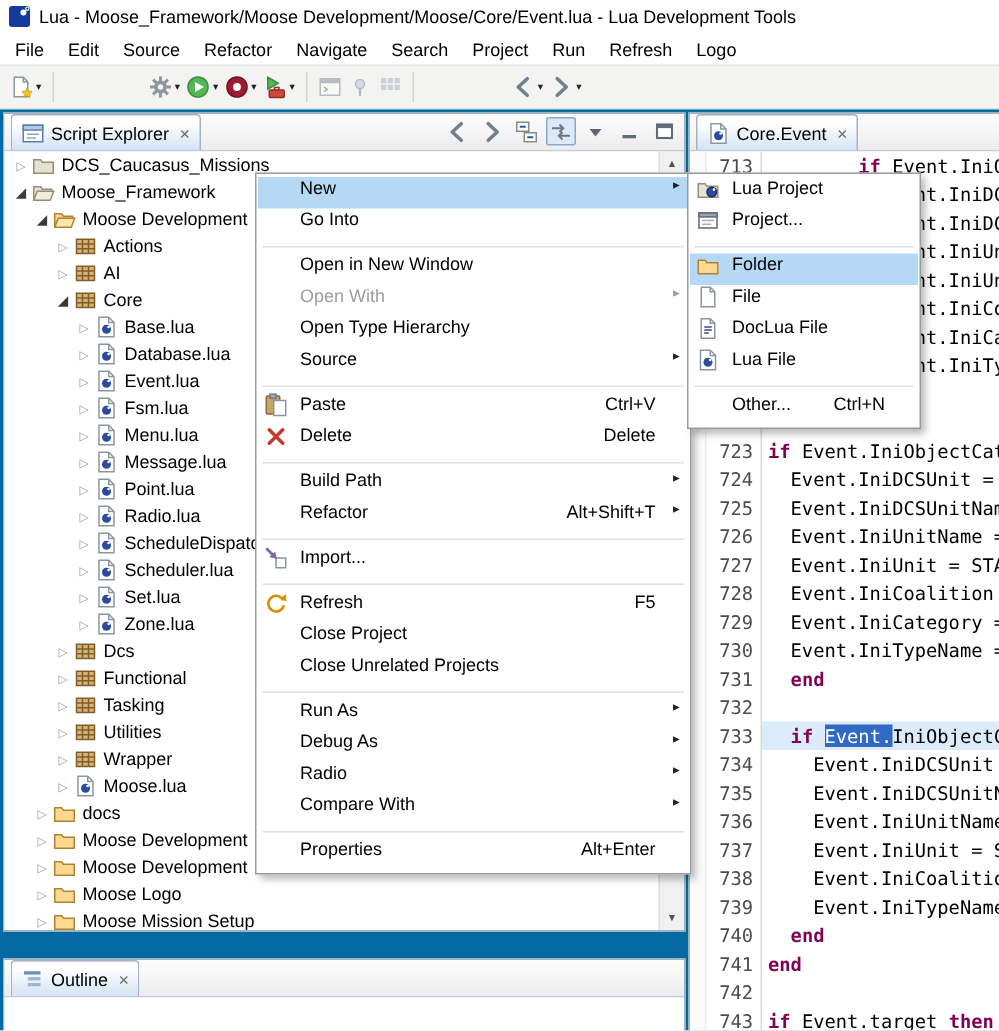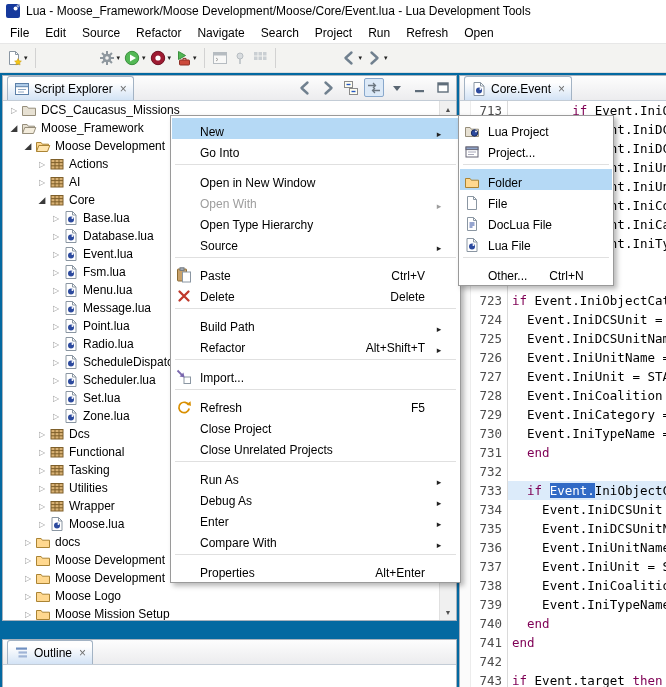--- a/index.html
+++ b/index.html
@@ -43,28 +43,28 @@
   .sdown { position:absolute; bottom:0; left:0; right:0; }
   .sthumb { position:absolute; top:17px; left:1px; right:1px; height:105px; background:#cdcdcd; }
   
   .editor-body { position:absolute; top:25px; left:0; right:0; bottom:0; display:flex; overflow:hidden; background:#fff; }
   .ann-ruler { width:11px; background:#fbfbfb; border-right:1px solid #ececec; }
   .ruler { width:37px; text-align:right; padding-right:5px; font-family:"DejaVu Sans Mono",monospace; font-size:12.5px; line-height:19px; color:#4c4c4c; border-right:1px solid #dadada; }
   .rnum { height:19px; }
   .code { flex:1; font-family:"DejaVu Sans Mono",monospace; font-size:12.5px; line-height:19px; white-space:pre; overflow:hidden; }
   .code-line { height:19px; padding-left:4px; }
   .code-line.current { background:var(--lineband); }
-  .kw { color:var(--kw); font-weight:normal; }
+  .kw { color:var(--kw); font-weight:bold; }
   .sel { background:var(--selbg); color:var(--selfg); }
   .outline-body { position:absolute; top:25px; left:0; right:0; bottom:0; background:#fff; }
   
   .menu-popup { position:absolute; background:#fff; border:1px solid #9a9a9a; box-shadow:3px 3px 5px rgba(0,0,0,.28); padding:2px 1px; z-index:20; }
   #context-menu { left:170px; top:115px; width:291px; }
   #new-submenu  { left:458px; top:115px; width:156px; z-index:21; }
-  .menu-item { height:21px; display:flex; align-items:flex-end; font-size:12px; padding-right:14px; }
+  .menu-item { height:21px; display:flex; align-items:flex-start; font-size:12px; padding-right:2px; }
   .menu-item.hl { background:var(--menuhl); }
   .menu-item.dis { color:#9d9d9d; }
   .gutter { flex:0 0 24px; display:flex; align-items:center; justify-content:center; }
   .mlabel { padding:0 4px; white-space:nowrap; }
   .mshortcut { margin-left:auto; padding:0 8px 0 18px; white-space:nowrap; }
   .msub { flex:0 0 12px; font-size:9px; color:#222; text-align:center; }
   .menu-item.dis .msub { color:#9d9d9d; }
   .menu-sep { height:1px; background:#e0e0e0; margin:4px 3px; }
   .spacer { flex:0 0 auto; }
 </style>
@@ -85,21 +85,21 @@
   <div class="menubar" id="menubar">
       <div class="mb-item">File</div>
       <div class="mb-item">Edit</div>
       <div class="mb-item">Source</div>
       <div class="mb-item">Refactor</div>
       <div class="mb-item">Navigate</div>
       <div class="mb-item">Search</div>
       <div class="mb-item">Project</div>
       <div class="mb-item">Run</div>
       <div class="mb-item">Refresh</div>
-      <div class="mb-item">Open</div>
+      <div class="mb-item">Logo</div>
     </div>
   <div class="toolbar" id="toolbar">
       <div class="tb-btn">
         <span class="icon">
           <svg width="16" height="16" viewBox="0 0 16 16" xmlns="http://www.w3.org/2000/svg">
             <path d="M3.5 1.5h6l3 3v10h-9z" fill="#fff" stroke="#8a96a2"></path>
             <path d="M9.5 1.5v3h3" fill="none" stroke="#8a96a2"></path>
             <polygon points="12,8.6 13,10.8 15.4,11.1 13.7,12.7 14.1,15 12,13.8 9.9,15 10.3,12.7 8.6,11.1 11,10.8" fill="#f6c714" stroke="#c79810" stroke-width="0.5"></polygon>
           </svg>
         </span>
@@ -818,21 +818,21 @@
         <span class="msub">▸</span>
       </div>
       <div class="menu-item">
         <span class="gutter"></span>
         <span class="mlabel">Debug As</span>
         <span class="mshortcut"></span>
         <span class="msub">▸</span>
       </div>
       <div class="menu-item">
         <span class="gutter"></span>
-        <span class="mlabel">Enter</span>
+        <span class="mlabel">Radio</span>
         <span class="mshortcut"></span>
         <span class="msub">▸</span>
       </div>
       <div class="menu-item">
         <span class="gutter"></span>
         <span class="mlabel">Compare With</span>
         <span class="mshortcut"></span>
         <span class="msub">▸</span>
       </div>
       <div class="menu-sep"></div>

